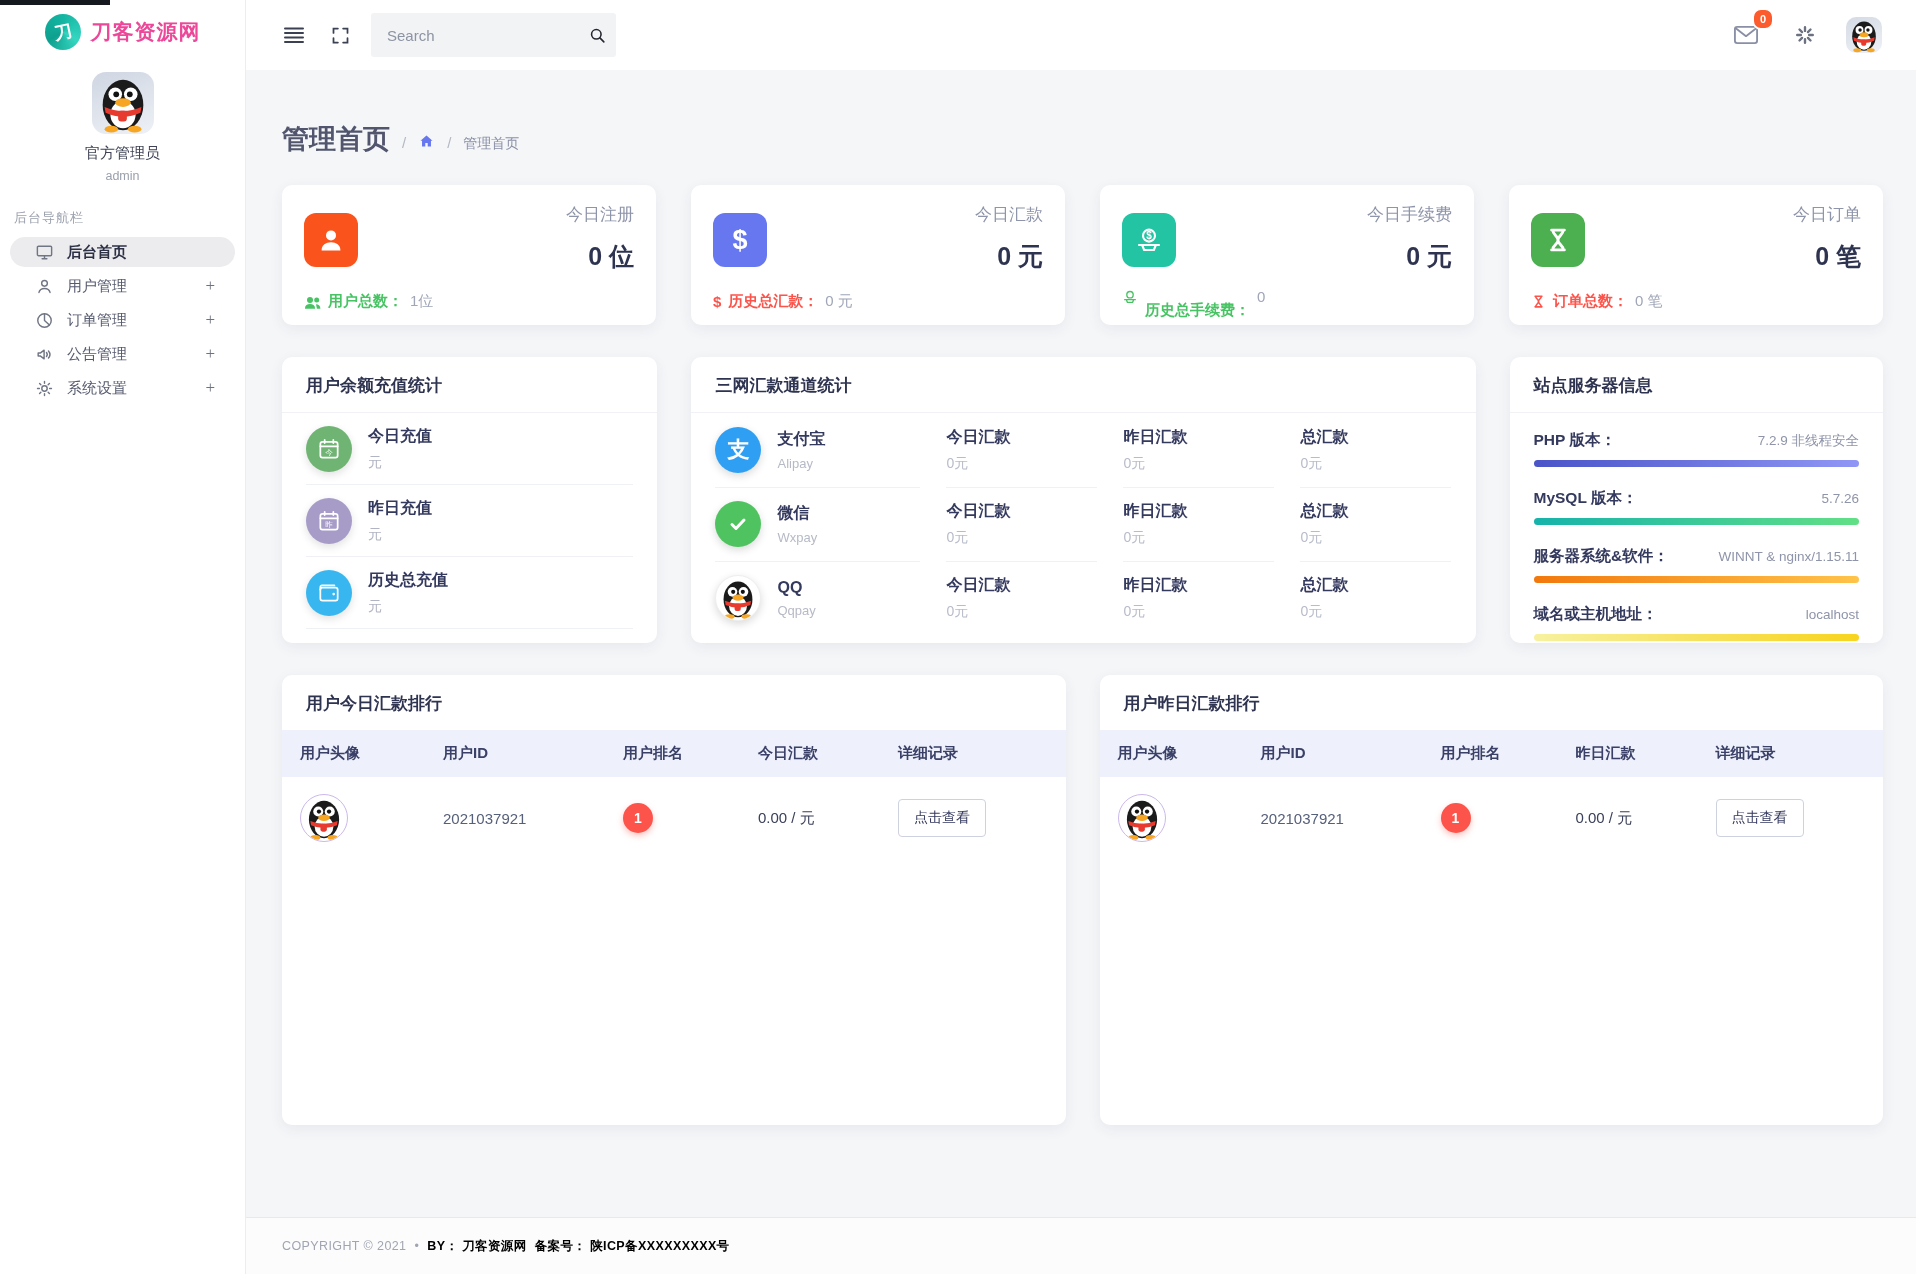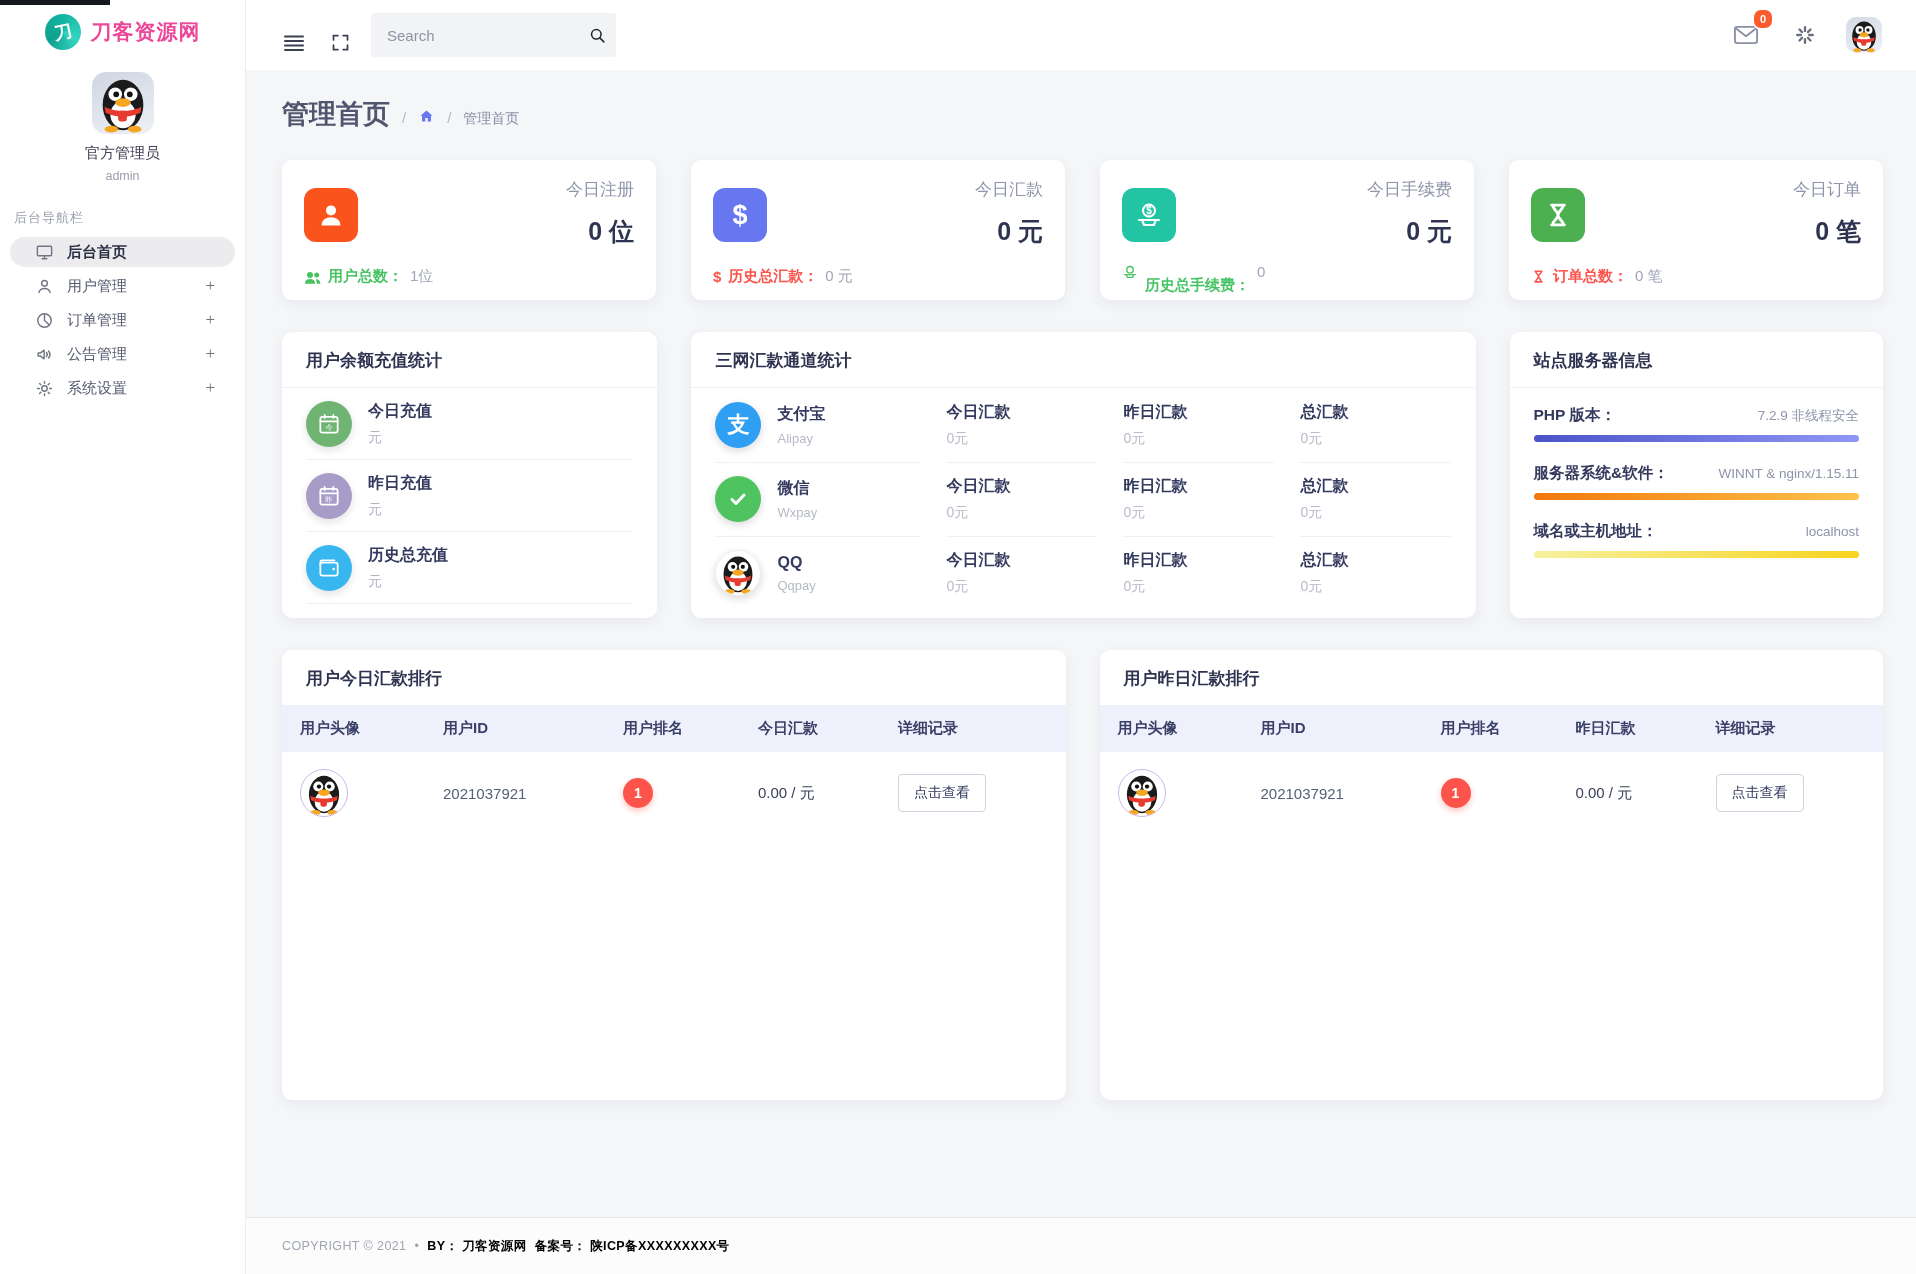--- a/index.html
+++ b/index.html
@@ -28,39 +28,39 @@
   .nav{list-style:none;margin:0;padding:0;}
   .nav-item{display:flex;align-items:center;height:30px;margin:0 10px 4px 10px;
             padding:0 20px 0 25px;border-radius:24px;font-size:15px;color:#565b6f;cursor:pointer;font-family:Liberation Serif, serif;}
   .nav-item .nav-ico{width:19px;height:19px;margin-right:13px;display:flex;align-items:center;color:#717684;}
   .nav-item.active{background:#ececee;color:#2c3146;font-weight:700;}
   .nav-plus{margin-left:auto;font-size:17px;color:#6c7280;font-weight:400;}
 
   
   .topbar{position:absolute;left:246px;right:0;top:0;height:70px;background:#fff;
           display:flex;align-items:center;z-index:5;}
-  .tb-left{display:flex;align-items:flex-end;gap:16px;margin-left:32px;}
+  .tb-left{display:flex;align-items:center;gap:16px;margin-left:32px;}
   .icon-btn{background:none;border:none;padding:4px;cursor:pointer;display:flex;align-items:center;color:#3b4152;}
   .search-box{display:flex;align-items:center;width:245px;height:44px;background:#f2f3f5;
               border-radius:3px;padding:0 14px;box-sizing:border-box;}
   .search-box input{flex:1;border:none;background:transparent;outline:none;font-size:15px;
                     color:#3f4254;font-family:inherit;}
   .search-box input::placeholder{color:#8c93a2;}
   .tb-right{margin-left:auto;display:flex;align-items:center;gap:26px;margin-right:34px;}
   .mail-wrap{position:relative;}
   .mail-badge{position:absolute;top:-9px;right:-10px;min-width:18px;height:18px;border-radius:9px;
               background:#fb5b2d;color:#fff;font-size:11px;font-weight:700;display:flex;
               align-items:center;justify-content:center;border:2px solid #fff;box-sizing:content-box;}
   .tb-avatar{width:36px;height:36px;border-radius:10px;background:linear-gradient(160deg,#d4dae4,#eef1f6);
              display:flex;align-items:center;justify-content:center;cursor:pointer;overflow:hidden;}
   .tb-avatar svg{width:32px;height:32px;}
 
   
   .main{position:absolute;left:246px;right:0;top:70px;bottom:0;padding:26px 33px 0 36px;box-sizing:border-box;}
-  .breadcrumb{display:flex;align-items:baseline;gap:12px;}
+  .breadcrumb{display:flex;align-items:baseline;gap:12px;margin-top:25px;}
   .page-title{font-size:27px;font-weight:800;color:#51566e;}
   .bc-sep{color:#b3b8c4;font-size:15px;}
   .bc-home{display:flex;align-items:center;transform:translateY(2px);cursor:pointer;}
   .bc-current{font-size:14px;color:#8a8fa5;}
 
   .stats-grid{display:grid;grid-template-columns:repeat(4,1fr);gap:35px;margin-top:28px;}
   .card{background:#fff;border-radius:10px;box-shadow:0 4px 14px rgba(40,50,80,.07);}
   .stat-card{height:140px;padding:18px 22px 14px;box-sizing:border-box;display:flex;flex-direction:column;}
   .stat-top{display:flex;justify-content:space-between;}
   .stat-ico{width:54px;height:54px;border-radius:12px;display:flex;align-items:center;
@@ -519,20 +519,27 @@
         <div class="panel-header">站点服务器信息</div>
         <div class="sv-row">
           <div class="sv-line">
             <span class="sv-label">PHP 版本：</span>
             <span class="sv-value">7.2.9 非线程安全</span>
           </div>
           <div class="sv-bar" style="background: linear-gradient(90deg, rgb(74, 84, 200), rgb(143, 150, 245));"></div>
         </div>
         <div class="sv-row">
           <div class="sv-line">
+            <span class="sv-label">MySQL 版本：</span>
+            <span class="sv-value">5.7.26</span>
+          </div>
+          <div class="sv-bar" style="background: linear-gradient(90deg, rgb(22, 179, 171), rgb(98, 223, 134));"></div>
+        </div>
+        <div class="sv-row">
+          <div class="sv-line">
             <span class="sv-label">服务器系统&amp;软件：</span>
             <span class="sv-value">WINNT &amp; nginx/1.15.11</span>
           </div>
           <div class="sv-bar" style="background: linear-gradient(90deg, rgb(242, 120, 12), rgb(255, 195, 74));"></div>
         </div>
         <div class="sv-row">
           <div class="sv-line">
             <span class="sv-label">域名或主机地址：</span>
             <span class="sv-value">localhost</span>
           </div>

